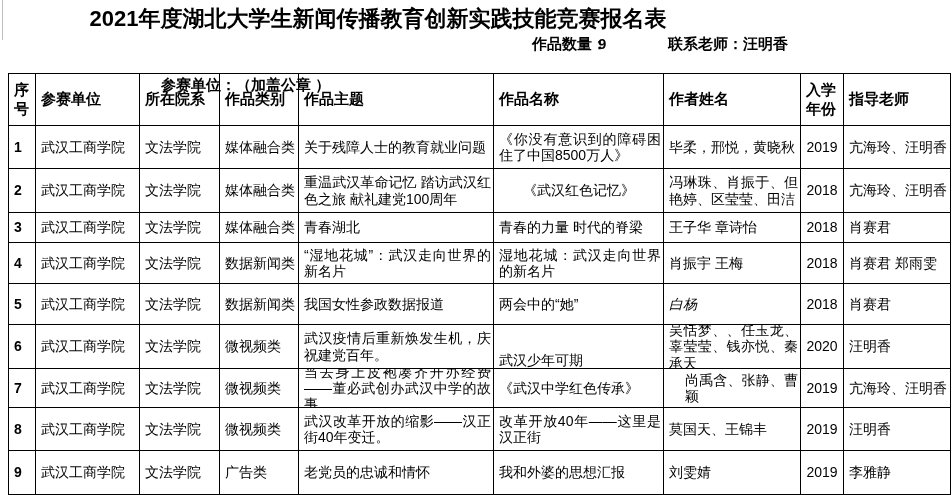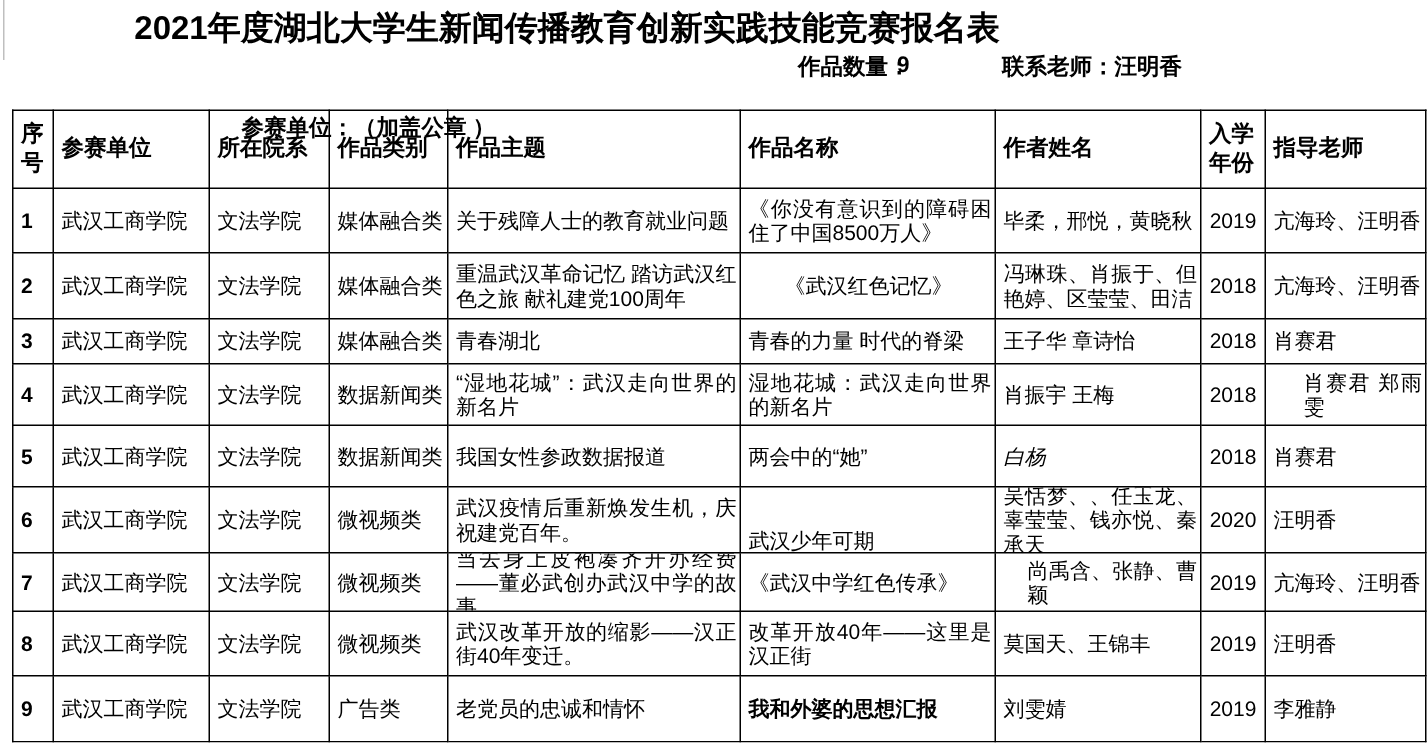--- a/index.html
+++ b/index.html
@@ -254,21 +254,21 @@
           <div class="wrap" style="height: 40px;">
             <div class="cell j">肖振宇 王梅</div>
           </div>
         </td>
         <td>
           <div class="wrap" style="height: 40px;">
             <div class="cell center">2018</div>
           </div>
         </td>
         <td>
-          <div class="wrap" style="height: 40px; margin-left: 20px;">
+          <div class="wrap" style="height: 40px;">
             <div class="cell j">肖赛君 郑雨雯</div>
           </div>
         </td>
       </tr>
       <tr>
         <td>
           <div class="wrap" style="height: 40px;">
             <div class="cell bold">5</div>
           </div>
         </td>
@@ -474,21 +474,21 @@
           <div class="wrap" style="height: 43px;">
             <div class="cell">广告类</div>
           </div>
         </td>
         <td>
           <div class="wrap" style="height: 43px;">
             <div class="cell j">老党员的忠诚和情怀</div>
           </div>
         </td>
         <td>
-          <div class="wrap" style="height: 43px; font-weight: bold;">
+          <div class="wrap" style="height: 43px;">
             <div class="cell j">我和外婆的思想汇报</div>
           </div>
         </td>
         <td>
           <div class="wrap" style="height: 43px;">
             <div class="cell j">刘雯婧</div>
           </div>
         </td>
         <td>
           <div class="wrap" style="height: 43px;">

